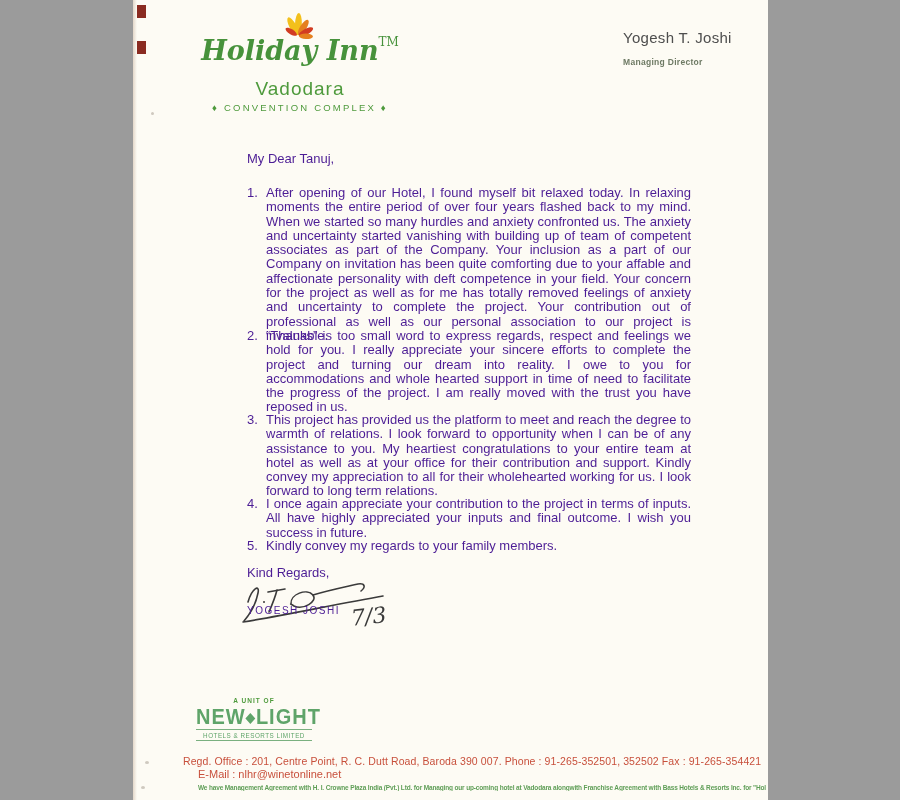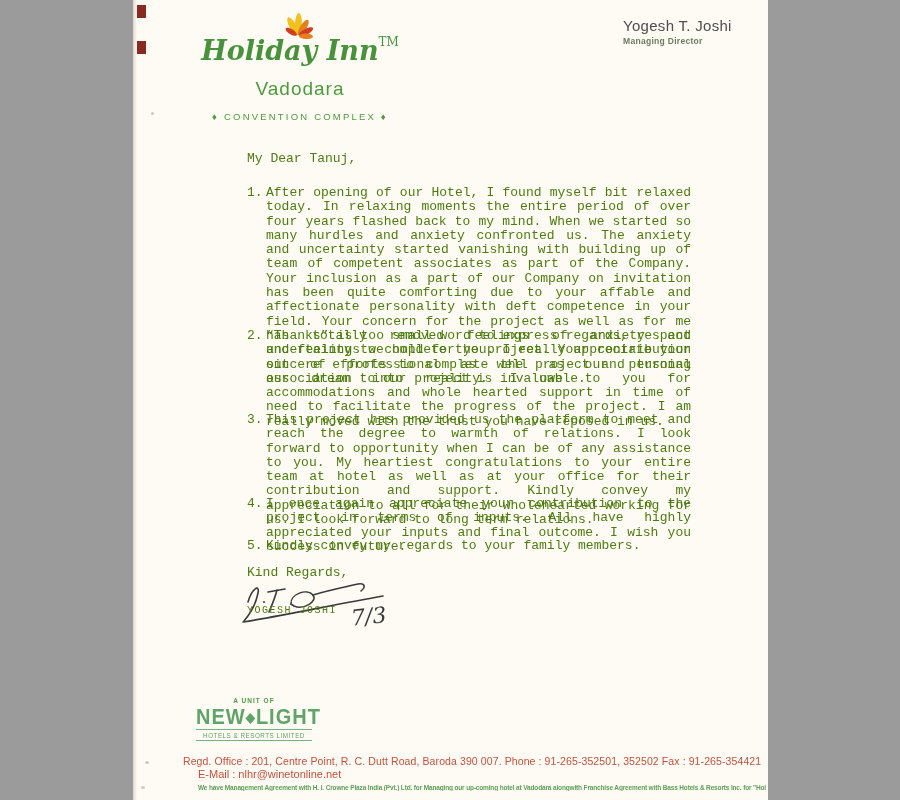--- a/index.html
+++ b/index.html
@@ -30,33 +30,33 @@
   .brand-script{
     font-family:"DejaVu Serif",serif;font-style:italic;font-weight:bold;
     font-size:27px;color:#47923b;letter-spacing:0px;line-height:1;
   }
   .brand-script sup{font-size:12px;font-style:normal;font-weight:normal;vertical-align:14px;letter-spacing:0;}
   .brand-city{
     font-size:19px;color:#4e9a3c;margin-top:15px;letter-spacing:1px;line-height:1;
     font-family:"Liberation Sans",sans-serif;
   }
   .brand-tagline{
-    font-size:9.5px;color:#4e9a3c;margin-top:14px;letter-spacing:2.2px;line-height:1;
+    font-size:9.5px;color:#4e9a3c;margin-top:5px;letter-spacing:2.2px;line-height:1;
     font-family:"Liberation Sans",sans-serif;
   }
   .officer{position:absolute;left:490px;top:18px;}
-  .officer-name{font-size:15px;color:#4e4e4e;letter-spacing:.3px;line-height:1.1;}
-  .officer-title{font-size:8.5px;color:#6e7a64;font-weight:bold;letter-spacing:.3px;margin-top:1px;}
+  .officer-name{font-size:15px;color:#4e4e4e;letter-spacing:.3px;line-height:1.1;margin-top:12px;}
+  .officer-title{font-size:8.5px;color:#6e7a64;font-weight:bold;letter-spacing:.3px;margin-top:10px;}
   .site-line{
     position:absolute;left:66px;top:98px;width:560px;
     font-size:11px;color:#cf4a35;letter-spacing:.2px;white-space:nowrap;
   }
 
   
-  .ltr{font-family:Liberation Mono, monospace;color:#4d7c0f;font-size:13px;line-height:14.3px;}
+  .ltr{font-family:Liberation Sans, sans-serif;color:#4c1d95;font-size:13px;line-height:14.3px;}
   .salutation{position:absolute;left:114px;top:152px;}
   .item{position:absolute;left:114px;width:444px;display:flex;}
   .item .num{width:19px;flex:0 0 19px;}
   .item .txt{flex:1;text-align:justify;}
   .item.i1{top:186px;}
   .item.i2{top:329px;}
   .item.i3{top:413px;}
   .item.i4{top:497px;}
   .item.i5{top:539px;}
   .closing{position:absolute;left:114px;top:566px;text-align:right;}

